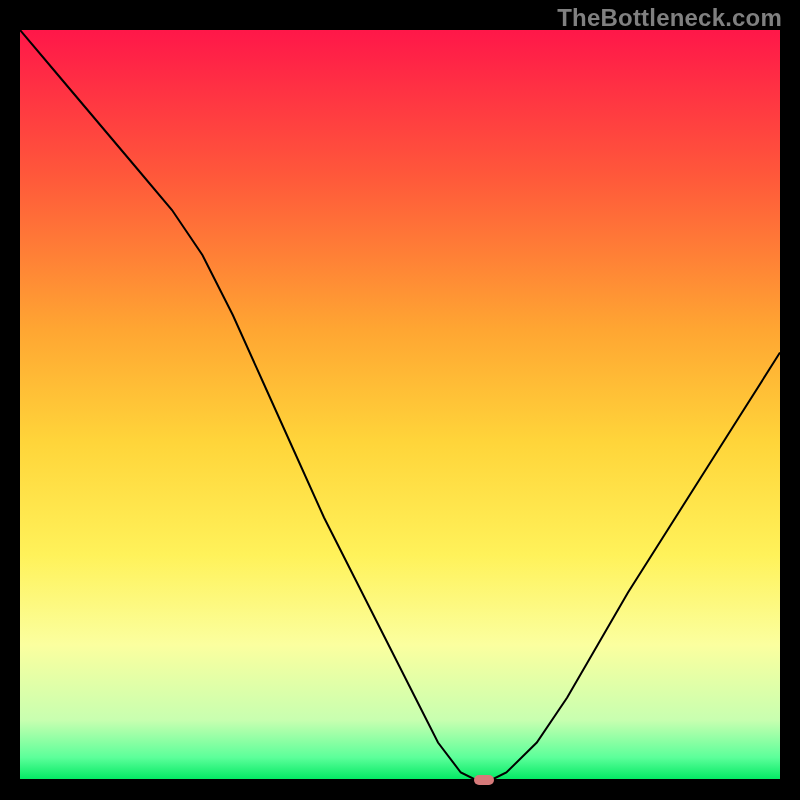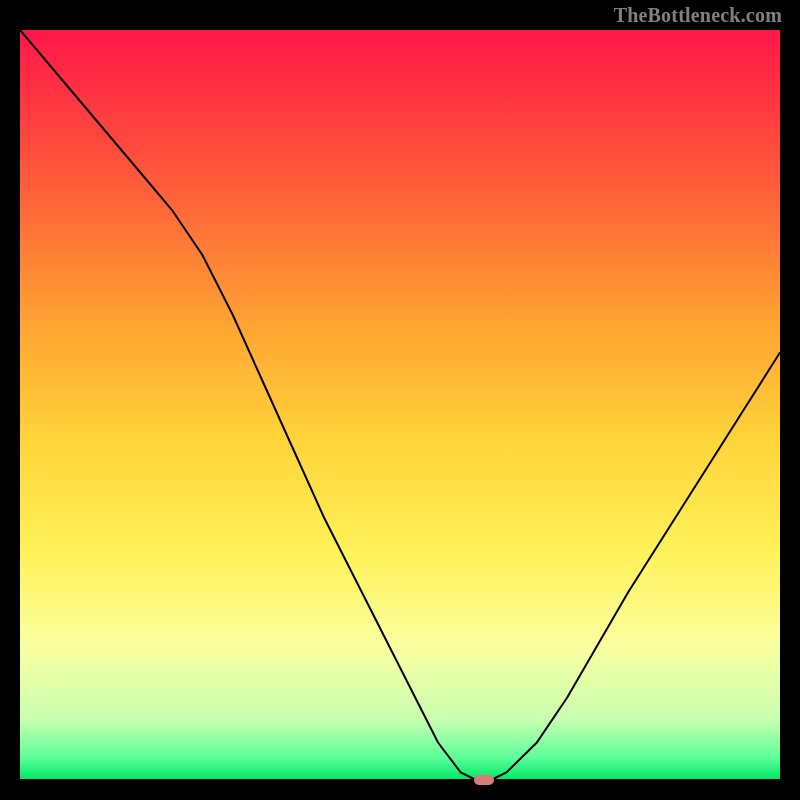--- a/index.html
+++ b/index.html
@@ -14,25 +14,24 @@
     position: relative;
     width: 800px;
     height: 800px;
     background: #000;
   }
   .watermark {
     position: absolute;
     top: 4px;
     right: 18px;
     color: #808080;
-    font-size: 20px;
+    font-size: 24px;
     font-weight: 600;
     letter-spacing: 0.2px;
     z-index: 10;
-    font-family: Liberation Serif, serif;
   }
   .plot {
     position: absolute;
     left: 20px;
     top: 30px;
     width: 760px;
     height: 750px;
   }
   .marker {
     position: absolute;

